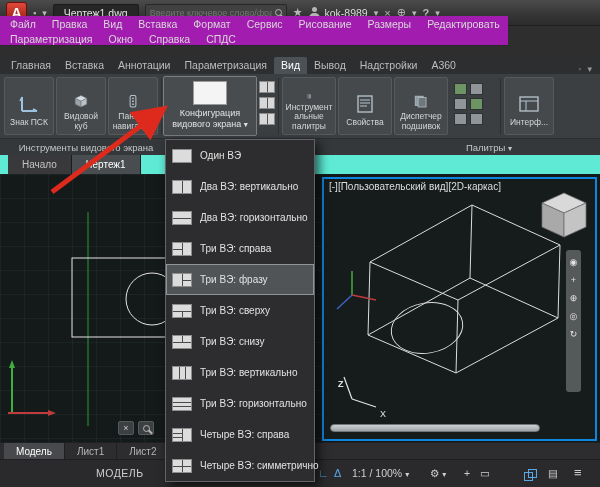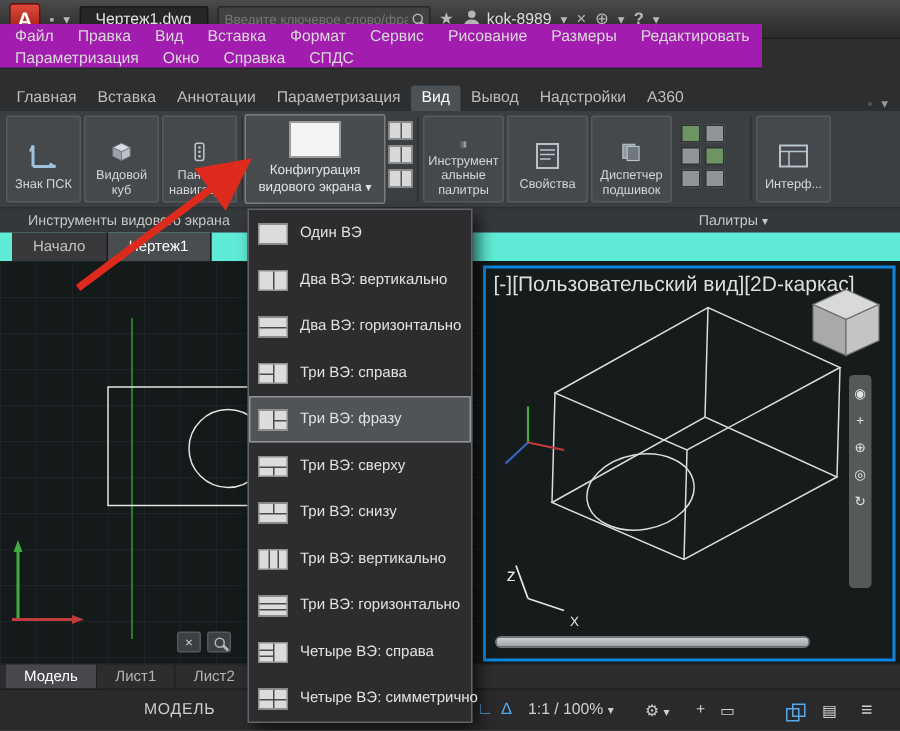--- a/index.html
+++ b/index.html
@@ -77,21 +77,21 @@
   .ftab.active{background:#4a4d50;color:#fff}
 
   
   .canvas{position:absolute;left:0;top:174px;width:600px;height:268px;background:#14191a;overflow:hidden}
   .grid{background-image:
      linear-gradient(rgba(140,160,160,.08) 1px,transparent 1px),
      linear-gradient(90deg,rgba(140,160,160,.08) 1px,transparent 1px);
      background-size:24px 24px}
   .vp-left{position:absolute;left:0;top:0;width:322px;height:268px}
   .vp-right{position:absolute;left:322px;top:3px;width:275px;height:264px;border:2px solid #0e86e0;background:#161b1c}
-  .vp-header{position:absolute;left:5px;top:2px;font-size:14px;color:#dedede;white-space:nowrap}
+  .vp-header{position:absolute;left:5px;top:2px;font-size:10px;color:#dedede;white-space:nowrap}
   .navbar{position:absolute;left:566px;top:76px;width:15px;height:142px;background:rgba(92,96,98,.9);
     border-radius:3px;display:flex;flex-direction:column;align-items:center;gap:9px;padding-top:8px;
     font-size:9px;color:#e4e4e4}
   .navbar span{cursor:pointer;line-height:1}
   .hscroll{position:absolute;left:330px;top:250px;width:210px;height:8px;border-radius:4px;
     background:linear-gradient(#cdd1d4,#9da3a6);border:1px solid #70767a;cursor:pointer}
   .vpbtns{position:absolute;left:118px;top:247px;display:flex;gap:4px}
   .vpbtn{width:16px;height:14px;background:#3c4042;border:1px solid #54585a;border-radius:2px;
     color:#c8c8c8;font-size:9px;display:flex;align-items:center;justify-content:center;cursor:pointer}
 

